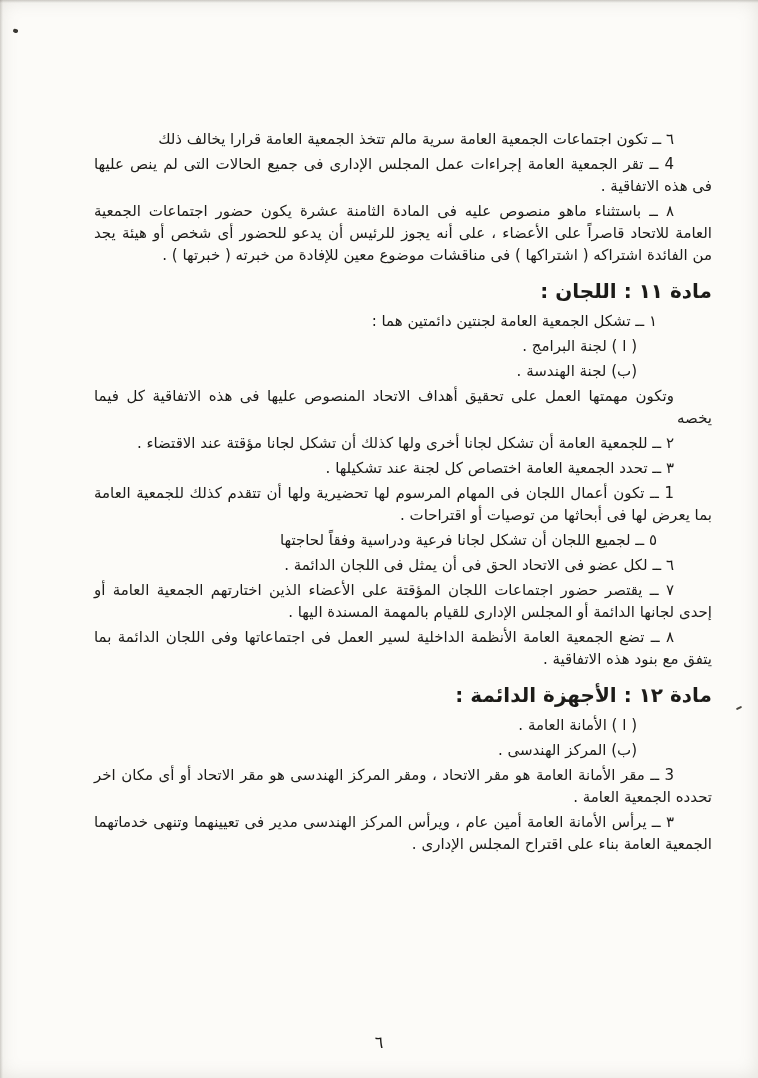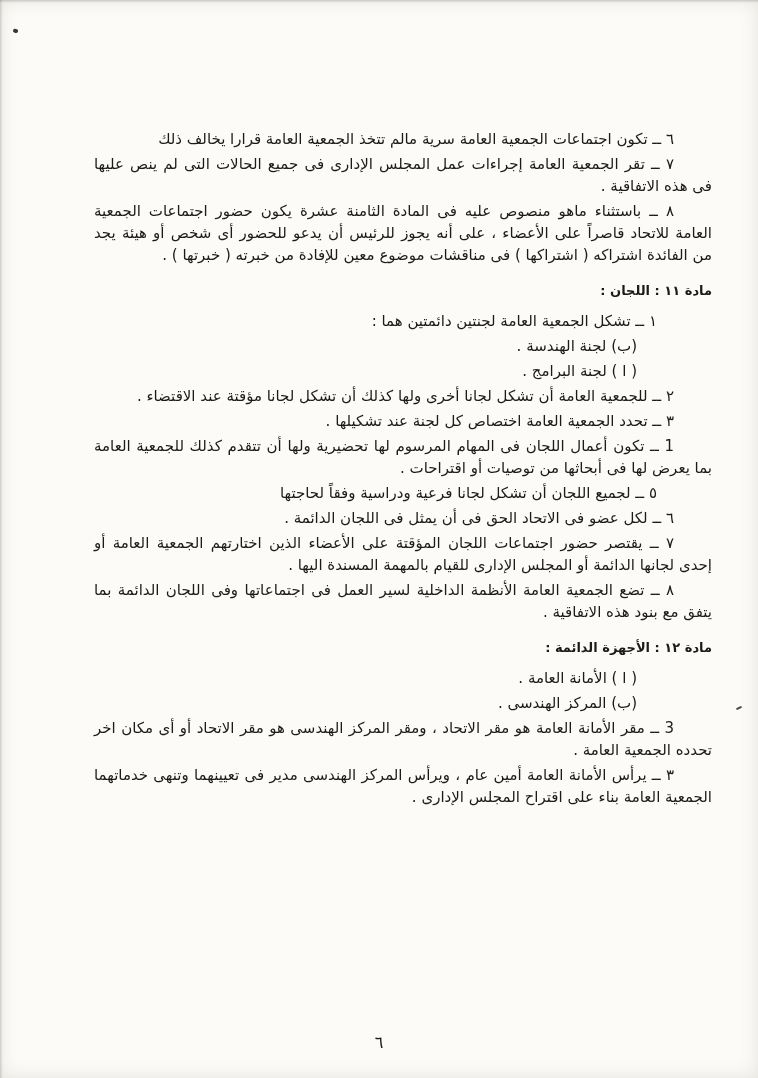--- a/index.html
+++ b/index.html
@@ -28,21 +28,21 @@
     line-height: 22px;
     text-align: justify;
   }
   .clause {
     margin: 0 0 3px 0;
     text-indent: 38px;
   }
   .heading {
     margin: 14px 0 8px 0;
     font-weight: bold;
-    font-size: 13px;
+    font-size: 20px;
     text-indent: 0;
   }
   .sub {
     margin: 0 0 3px 0;
     padding-right: 55px;
   }
   .sub2 {
     margin: 0 0 3px 0;
     padding-right: 75px;
   }
@@ -92,27 +92,28 @@
 <body>
 
 <div class="page">
   <div class="edge-shade-top"></div>
   <div class="edge-shade-left"></div>
   <div class="speck-top-left"></div>
   <div class="speck-right"></div>
 
   <div class="content">
     <p class="clause">٦ ــ تكون اجتماعات الجمعية العامة سرية مالم تتخذ الجمعية العامة قرارا يخالف ذلك</p>
-    <p class="clause">٧ ــ تقر الجمعية العامة إجراءات عمل المجلس الإدارى فى جميع الحالات التى لم ينص عليها فى هذه الاتفاقية .</p>
+    <p class="clause">4 ــ تقر الجمعية العامة إجراءات عمل المجلس الإدارى فى جميع الحالات التى لم ينص عليها فى هذه الاتفاقية .</p>
     <p class="clause">٨ ــ باستثناء ماهو منصوص عليه فى المادة الثامنة عشرة يكون حضور اجتماعات الجمعية العامة للاتحاد قاصراً على الأعضاء ، على أنه يجوز للرئيس أن يدعو للحضور أى شخص أو هيئة يجد من الفائدة اشتراكه ( اشتراكها ) فى مناقشات موضوع معين للإفادة من خبرته ( خبرتها ) .</p>
 
     <p class="heading">مادة ١١ : اللجان :</p>
     <p class="sub">١ ــ تشكل الجمعية العامة لجنتين دائمتين هما :</p>
+    <p class="sub2">( ا ) لجنة البرامج .</p>
     <p class="sub2">(ب) لجنة الهندسة .</p>
-    <p class="sub2">( ا ) لجنة البرامج .</p>
+    <p class="clause">وتكون مهمتها العمل على تحقيق أهداف الاتحاد المنصوص عليها فى هذه الاتفاقية كل فيما يخصه</p>
     <p class="clause">٢ ــ للجمعية العامة أن تشكل لجانا أخرى ولها كذلك أن تشكل لجانا مؤقتة عند الاقتضاء .</p>
     <p class="clause">٣ ــ تحدد الجمعية العامة اختصاص كل لجنة عند تشكيلها .</p>
     <p class="clause">1 ــ تكون أعمال اللجان فى المهام المرسوم لها تحضيرية ولها أن تتقدم كذلك للجمعية العامة بما يعرض لها فى أبحاثها من توصيات أو اقتراحات .</p>
     <p class="sub">٥ ــ لجميع اللجان أن تشكل لجانا فرعية ودراسية وفقاً لحاجتها</p>
     <p class="clause">٦ ــ لكل عضو فى الاتحاد الحق فى أن يمثل فى اللجان الدائمة .</p>
     <p class="clause">٧ ــ يقتصر حضور اجتماعات اللجان المؤقتة على الأعضاء الذين اختارتهم الجمعية العامة أو إحدى لجانها الدائمة أو المجلس الإدارى للقيام بالمهمة المسندة اليها .</p>
     <p class="clause">٨ ــ تضع الجمعية العامة الأنظمة الداخلية لسير العمل فى اجتماعاتها وفى اللجان الدائمة بما يتفق مع بنود هذه الاتفاقية .</p>
 
     <p class="heading">مادة ١٢ : الأجهزة الدائمة :</p>
     <p class="sub2">( ا ) الأمانة العامة .</p>

